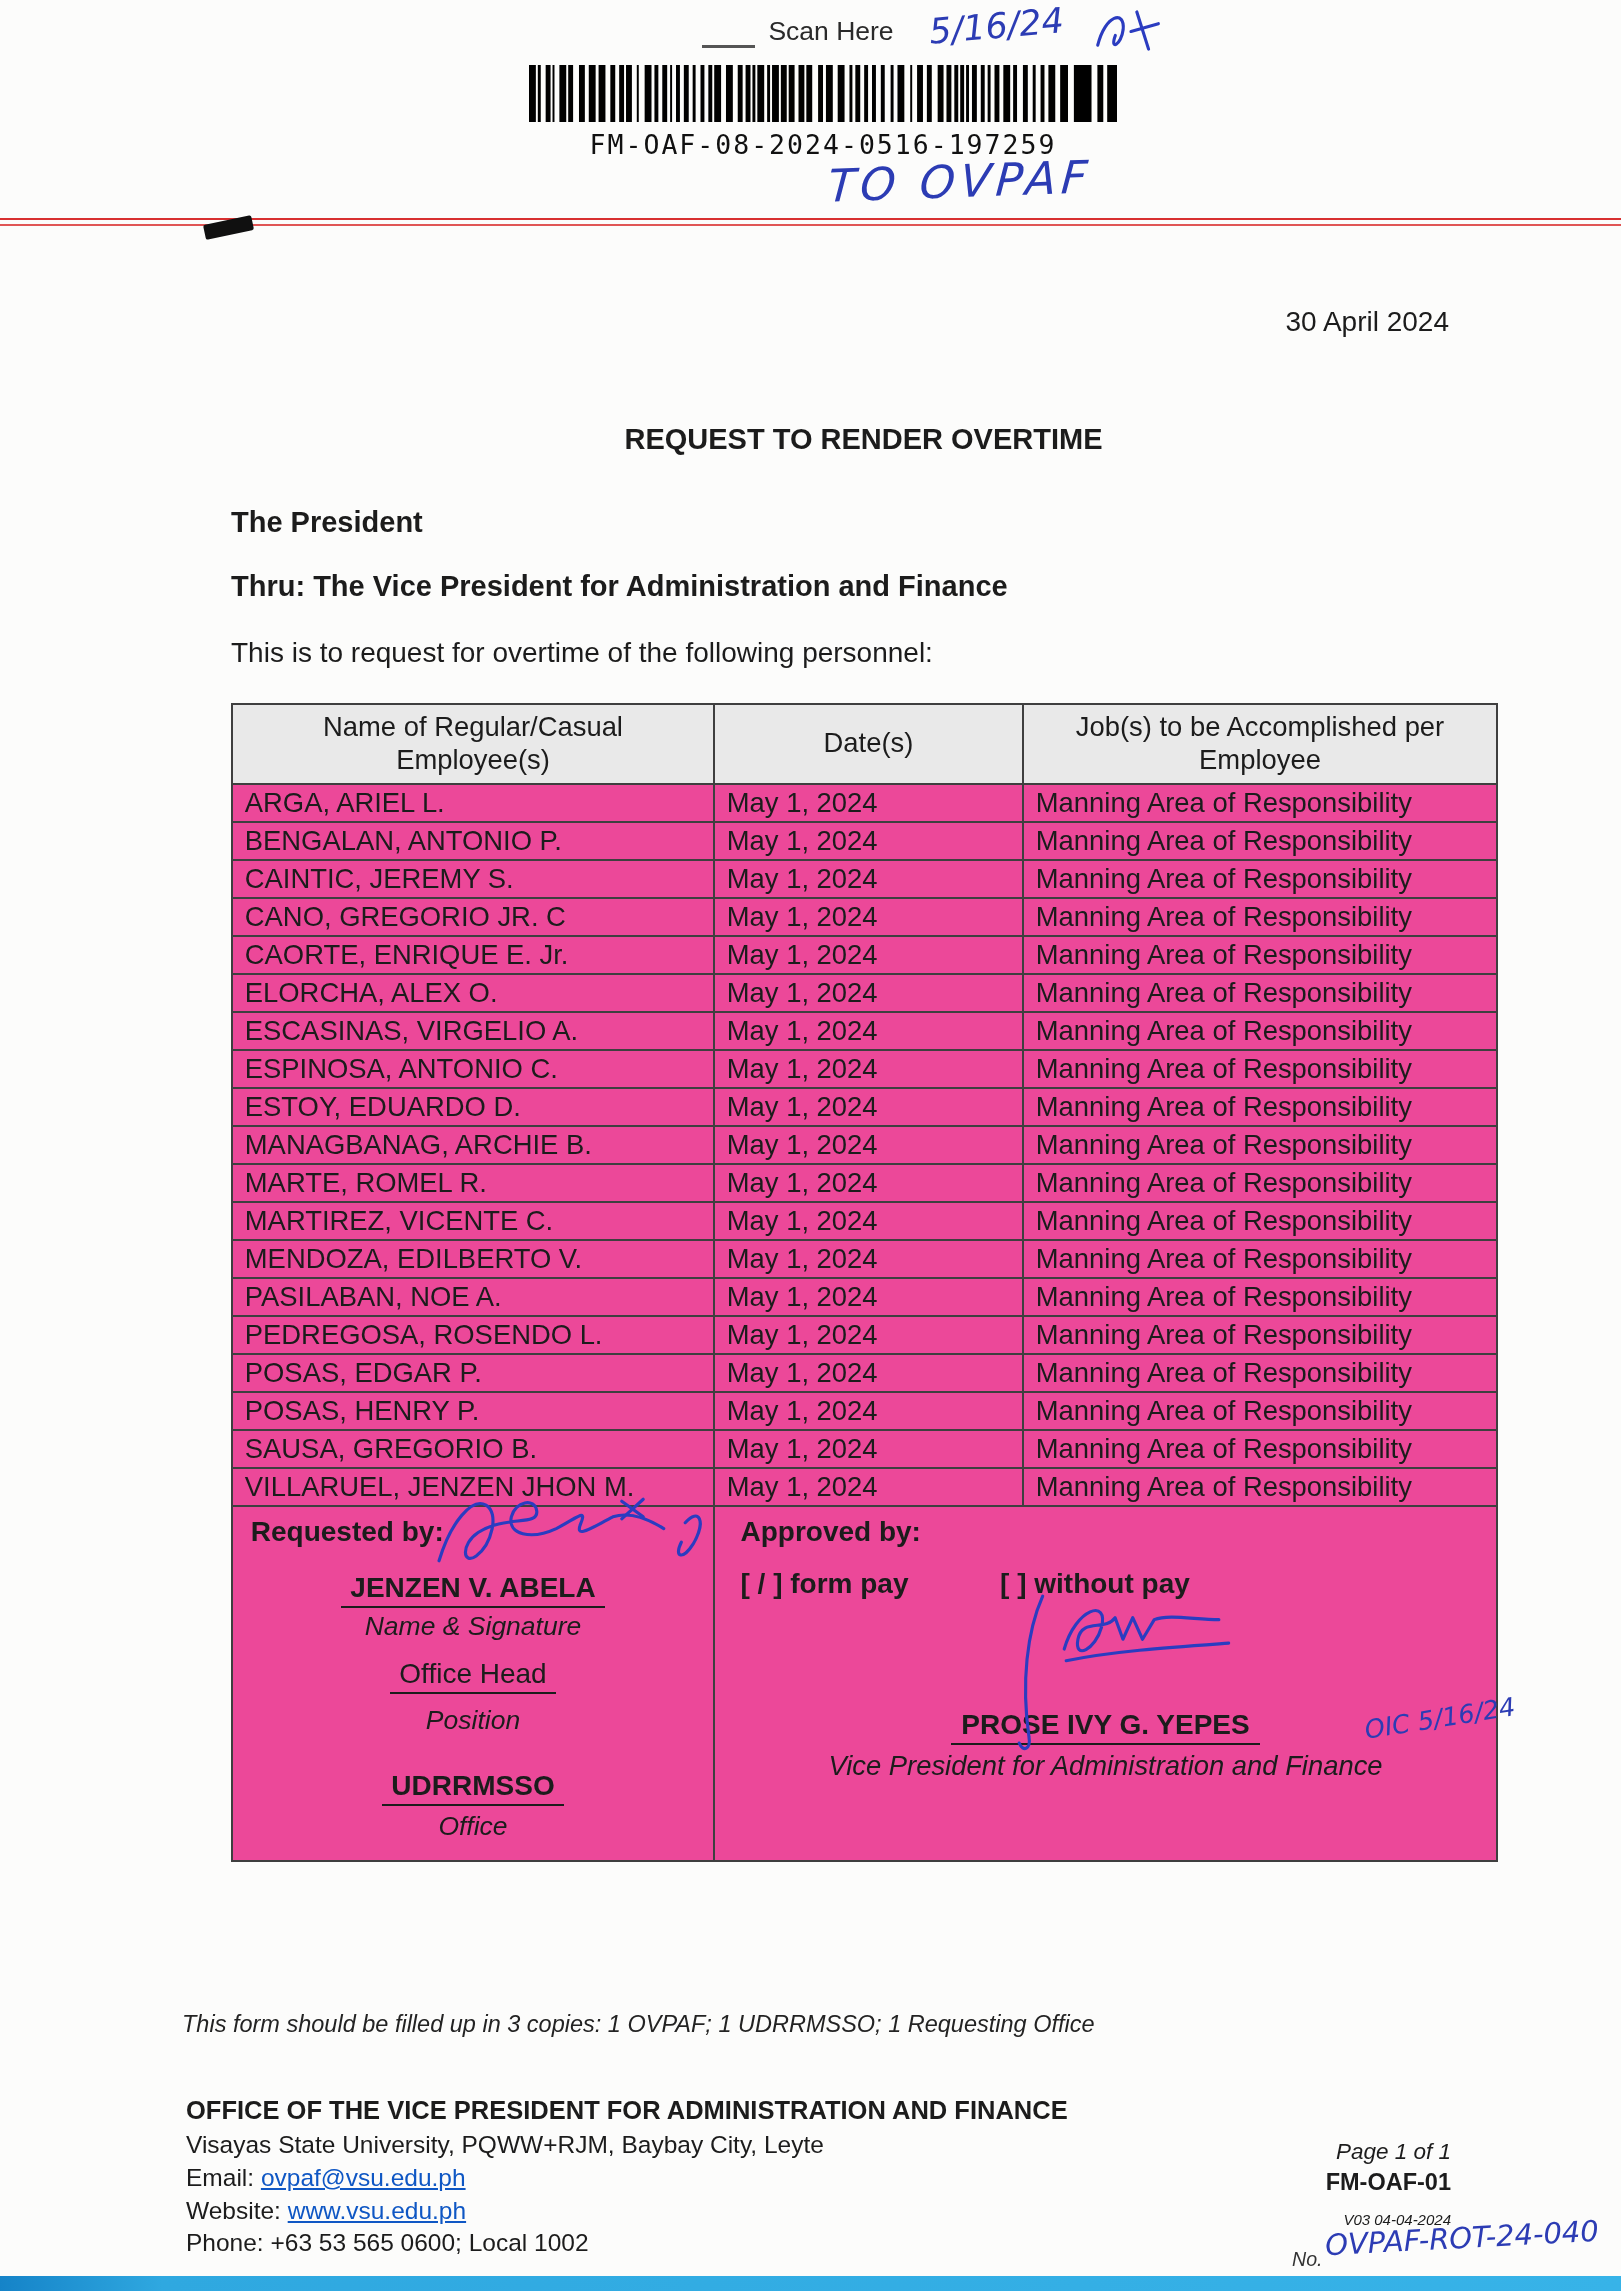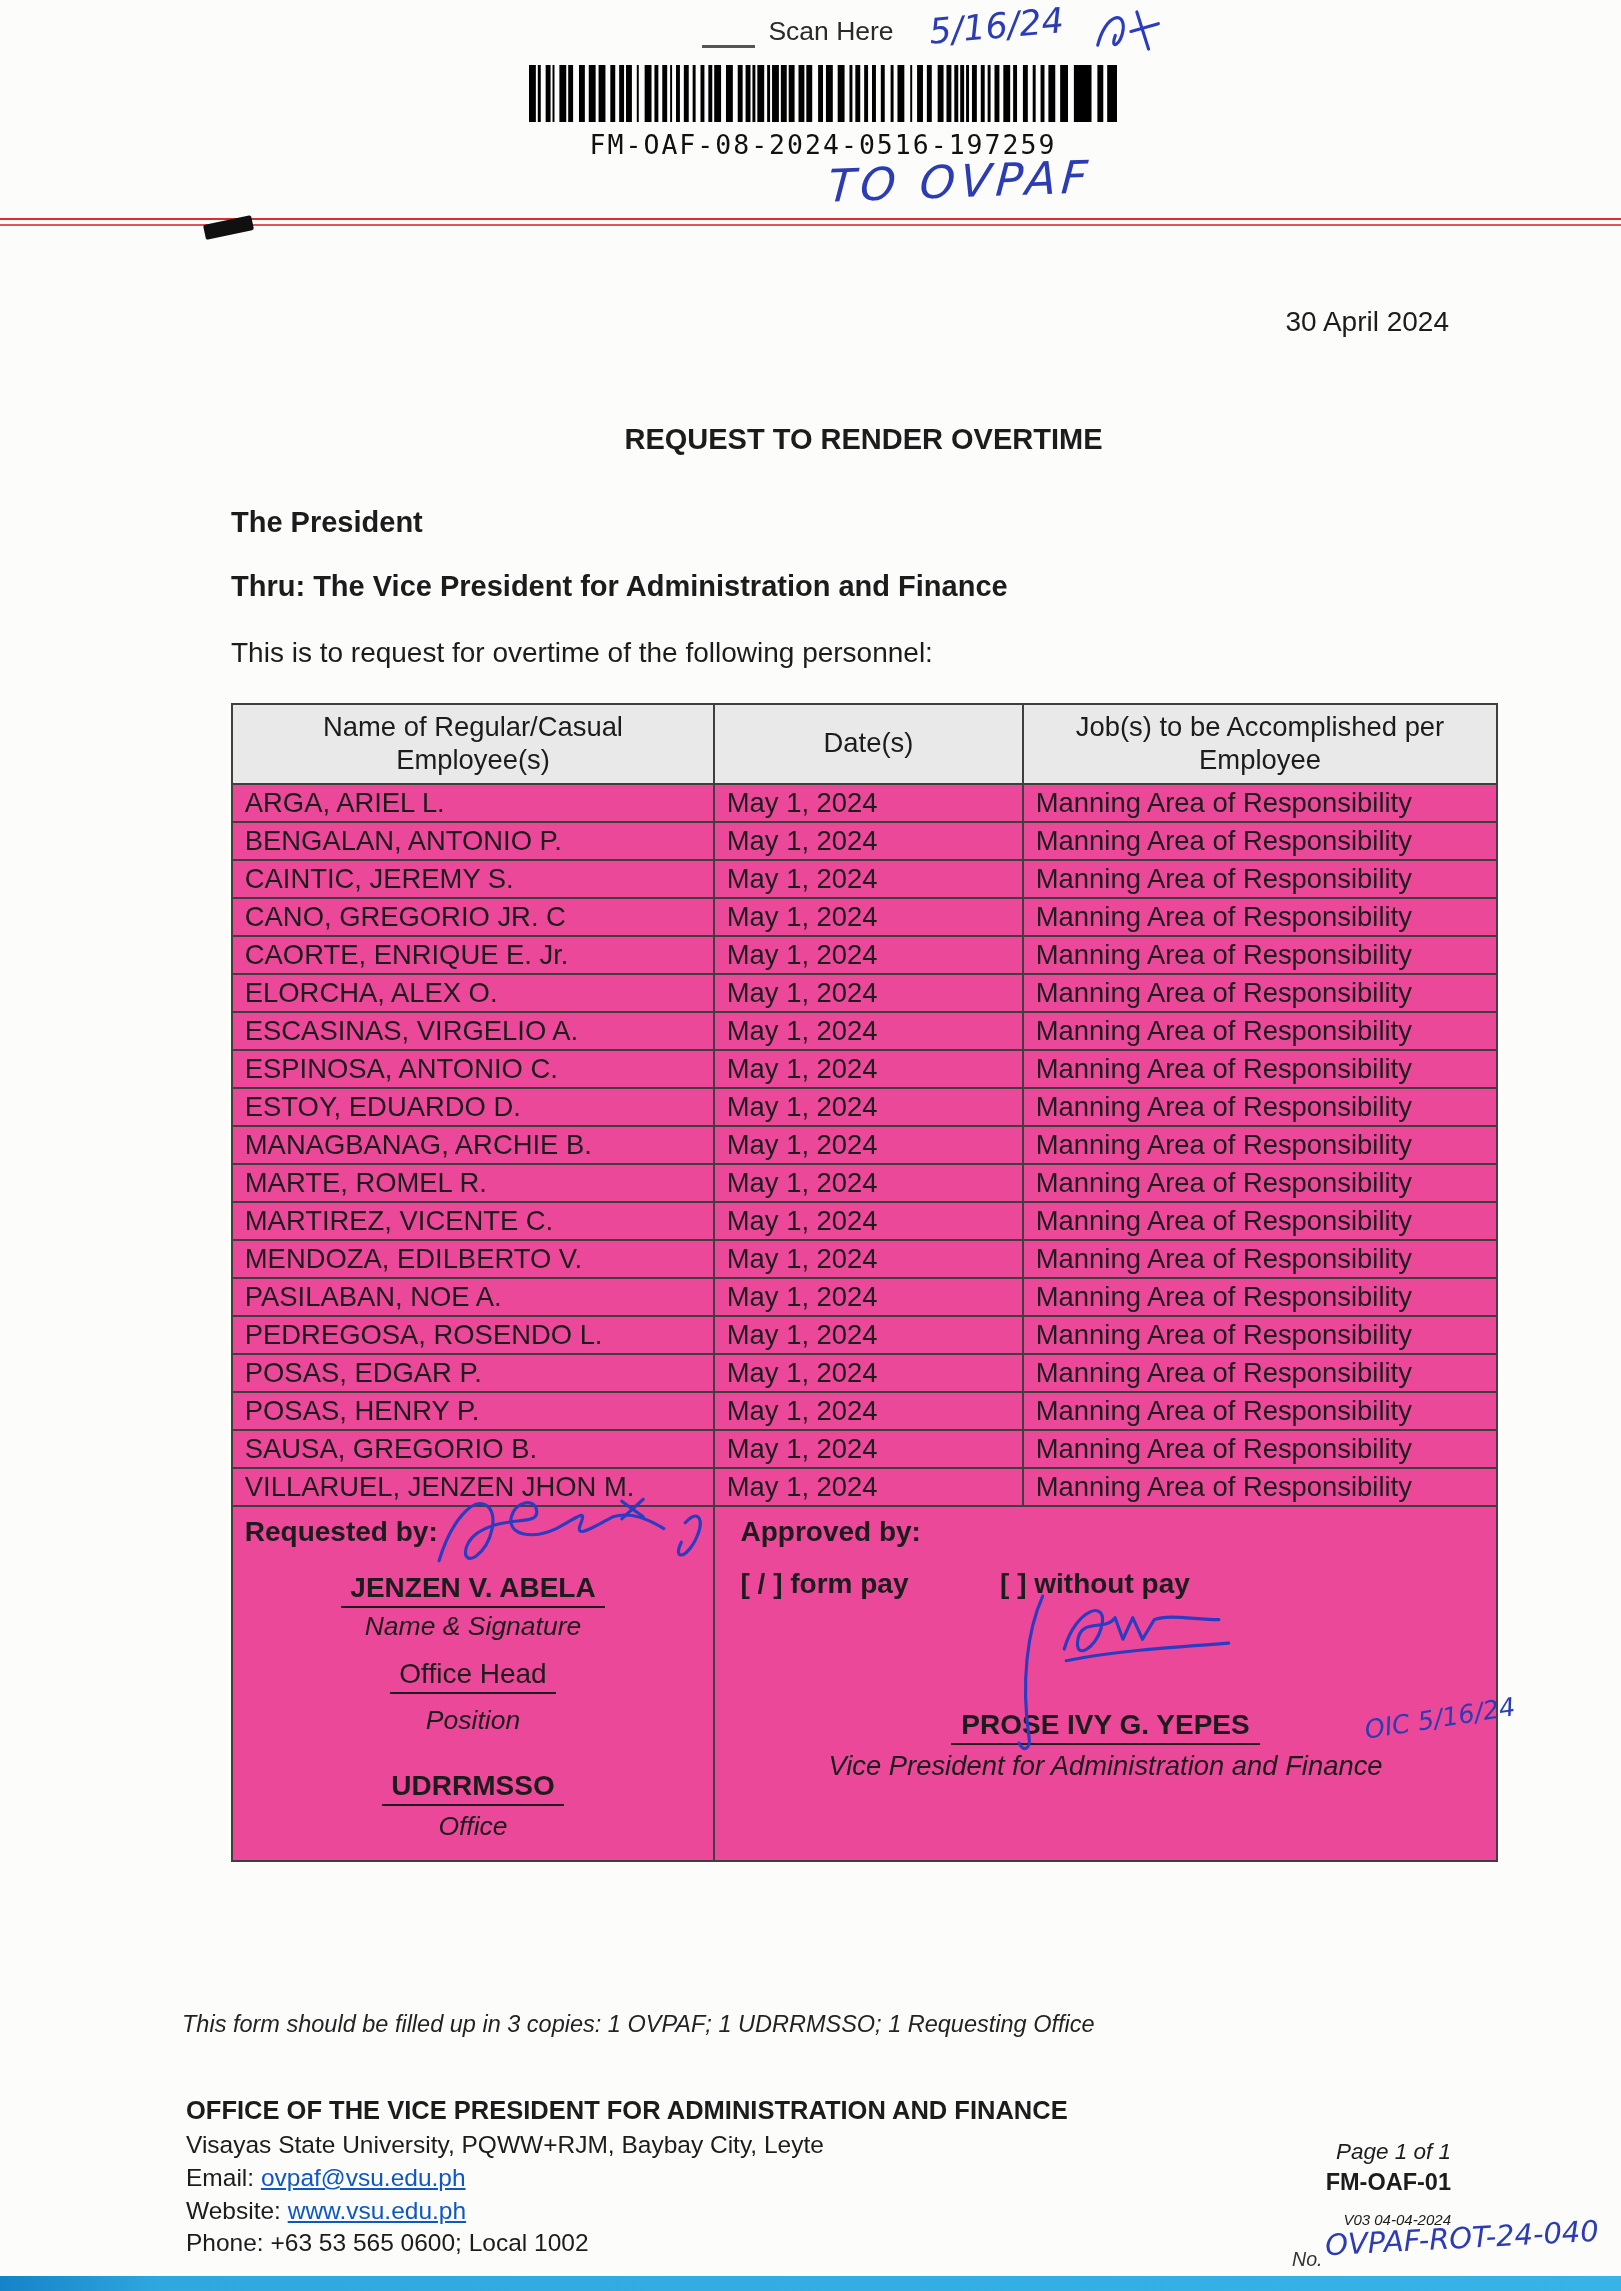--- a/index.html
+++ b/index.html
@@ -240,21 +240,21 @@
         <tr>
           <td>VILLARUEL, JENZEN JHON M.</td>
           <td>May 1, 2024</td>
           <td>Manning Area of Responsibility</td>
         </tr>
     </tbody>
     <tbody>
       <tr>
         <td class="sig-cell">
           <div class="sig-inner">
-            <div class="abs bold" style="left:0; top:7.8px; font-size:28px;">Requested by:</div>
+            <div class="abs bold" style="left:6px; top:7.8px; font-size:28px;">Requested by:</div>
             <div class="sig-line bold" style="top:63px; font-size:28px;">
               <span class="uline">JENZEN V. ABELA</span>
             </div>
             <div class="sig-line ital" style="top:102px; font-size:26.5px;">Name &amp; Signature</div>
             <div class="sig-line" style="top:149px; font-size:28px;">
               <span class="uline">Office Head</span>
             </div>
             <div class="sig-line ital" style="top:196px; font-size:26.5px;">Position</div>
             <div class="sig-line bold" style="top:261px; font-size:28px;">
               <span class="uline">UDRRMSSO</span>

